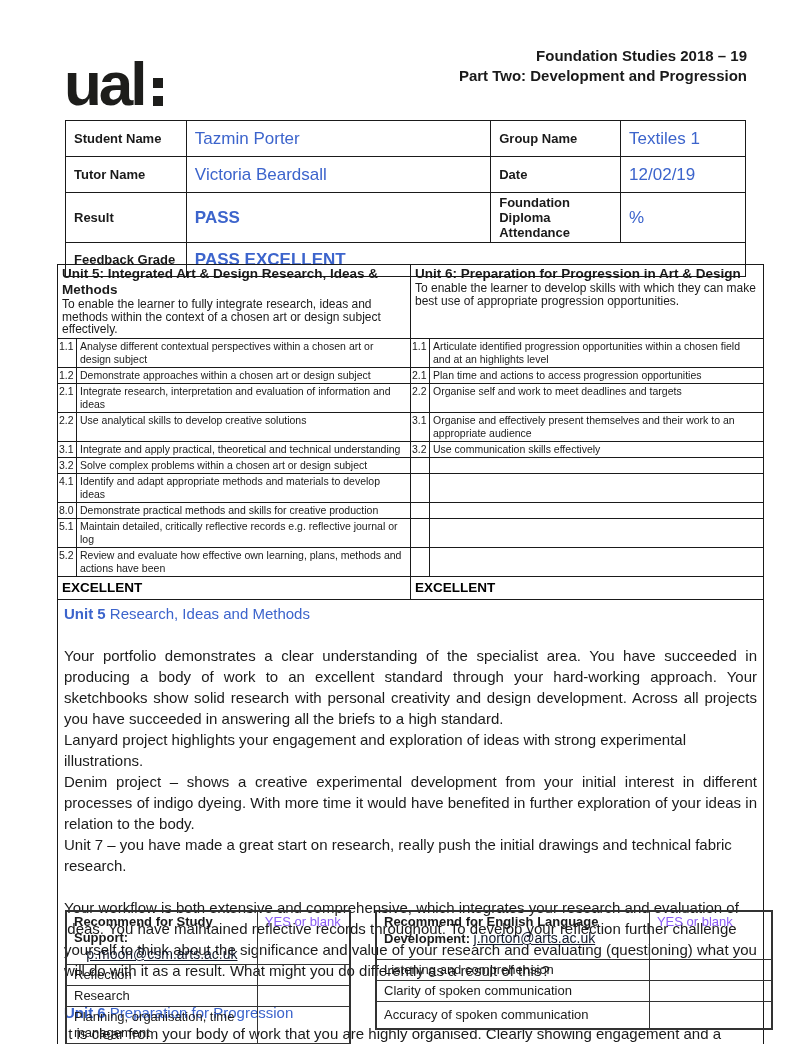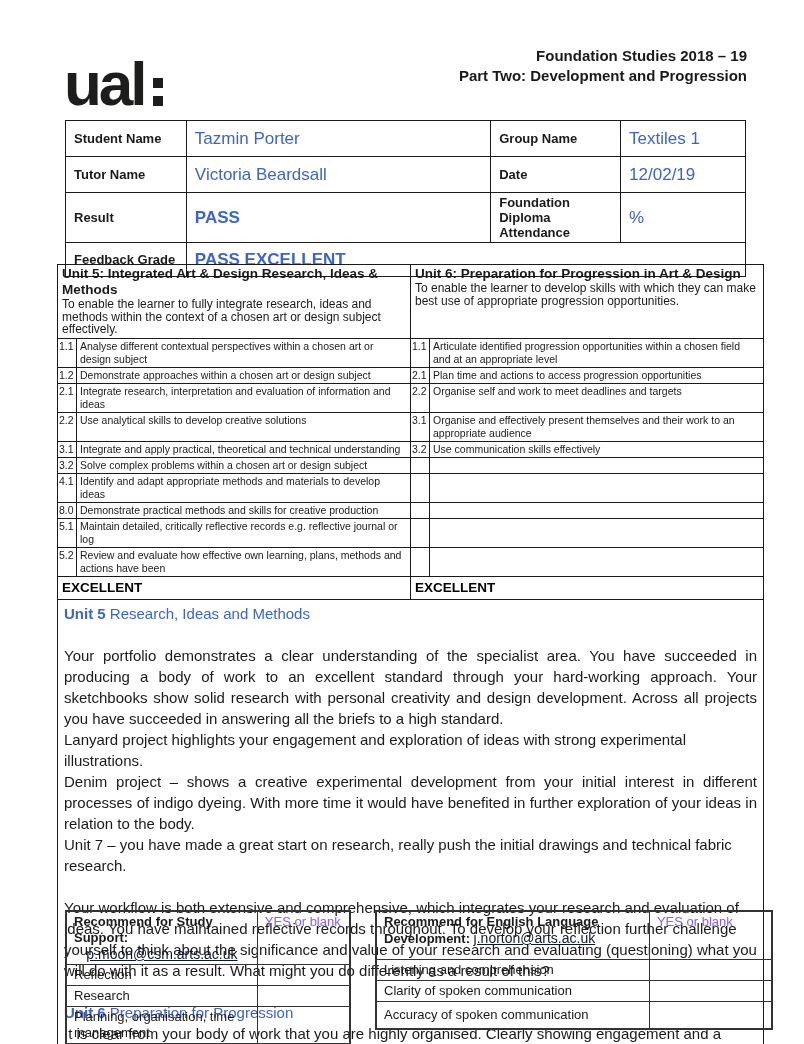--- a/index.html
+++ b/index.html
@@ -123,21 +123,21 @@
       </td>
       <td colspan="2" class="unit-head">
         <div class="unit-title">Unit 6:  Preparation for Progression in Art &amp; Design</div>
         <div class="unit-desc">To enable the learner to develop skills with which they can make best use of appropriate progression opportunities.</div>
       </td>
     </tr>
     <tr style="height:28px">
       <td class="crit-num">1.1</td>
       <td class="crit-text">Analyse different contextual perspectives within a chosen art or design subject</td>
       <td class="crit-num">1.1</td>
-      <td class="crit-text">Articulate identified progression opportunities within a chosen field and at an appropriate level</td>
+      <td class="crit-text">Articulate identified progression opportunities within a chosen field and at an highlights level</td>
     </tr>
     <tr style="height:15px">
       <td class="crit-num">1.2</td>
       <td class="crit-text">Demonstrate approaches within a chosen art or design subject</td>
       <td class="crit-num">2.1</td>
       <td class="crit-text">Plan time and actions to access progression opportunities</td>
     </tr>
     <tr style="height:28px">
       <td class="crit-num">2.1</td>
       <td class="crit-text">Integrate research, interpretation and evaluation of information and ideas</td>

